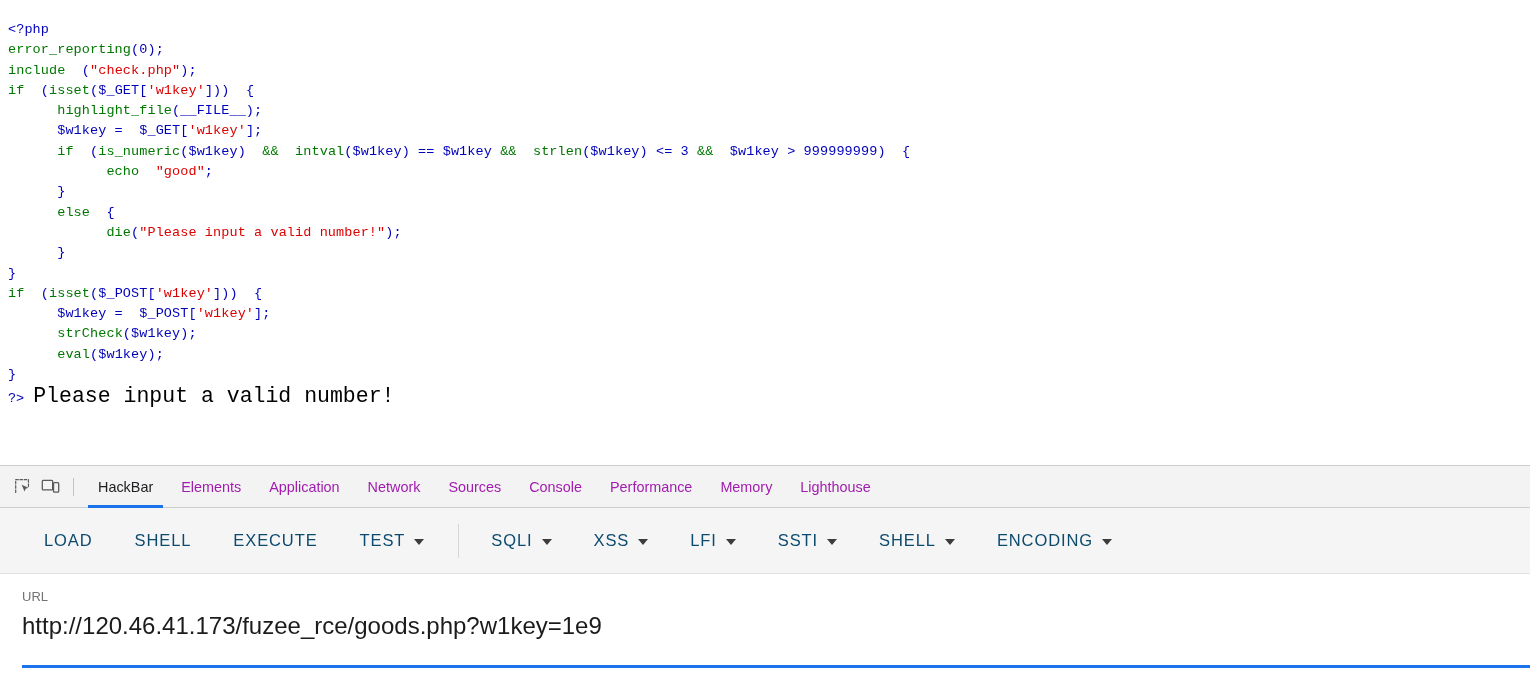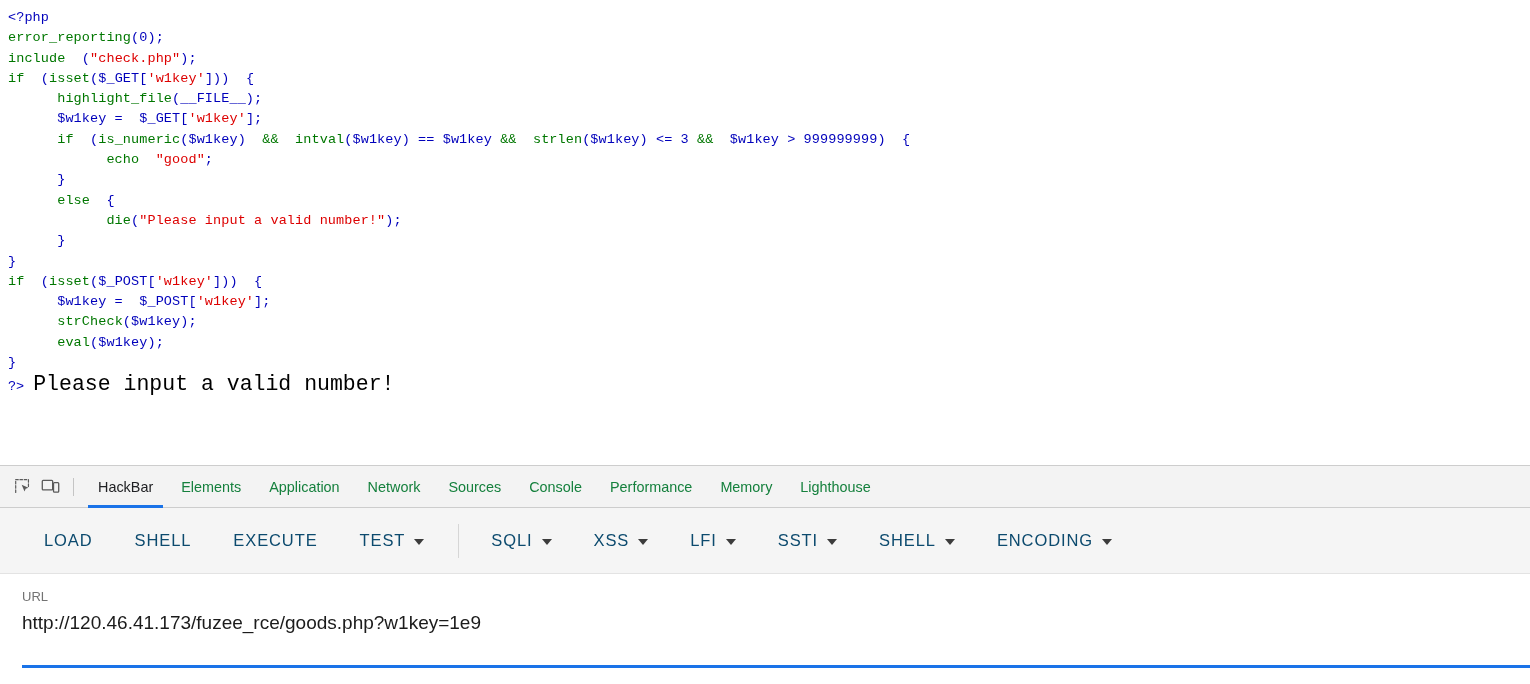--- a/index.html
+++ b/index.html
@@ -19,21 +19,21 @@
     width: 1530px; height: 465px;
     background: #ffffff;
     overflow: hidden;
   }
   .code-block {
     font-family: "Liberation Mono", "DejaVu Sans Mono", monospace;
     font-size: 13.5px;
     line-height: 20.3px;
     color: #0000BB;
     white-space: pre;
-    padding: 8px 0 0 8px;
+    padding: 20px 0 0 8px;
     letter-spacing: 0.1px;
   }
   .code-line { white-space: pre; height: 20.3px; }
   .c-def  { color: #0000BB; }   
   .c-kw   { color: #007700; }   
   .c-str  { color: #DD0000; }
 
   .die-output-row {
     display: flex;
     align-items: baseline;
@@ -85,21 +85,21 @@
     background: #c4c4c4;
     margin: 0 10px 0 9px;
     flex: 0 0 auto;
   }
   .dt-tab {
     position: relative;
     height: 42px;
     display: flex; align-items: center;
     padding: 0 14px;
     font-size: 14.4px;
-    color: #15803d;
+    color: #a21caf;
     cursor: pointer;
     white-space: nowrap;
     flex: 0 0 auto;
   }
   .dt-tab.active { color: #202124; }
   .dt-tab.active::after {
     content: "";
     position: absolute;
     left: 4px; right: 4px; bottom: 0;
     height: 3px;
@@ -151,21 +151,21 @@
     height: 110px;
     position: relative;
   }
   .hb-url-label {
     font-size: 13px;
     color: #737373;
     line-height: 1;
     margin-bottom: 9px;
   }
   .hb-url-value {
-    font-size: 19px;
+    font-size: 24px;
     color: #1b1b1b;
     line-height: 1.15;
     white-space: nowrap;
     overflow: hidden;
     text-overflow: ellipsis;
     padding-right: 4px;
   }
   .hb-url-underline {
     position: absolute;
     left: 22px; right: 0;

